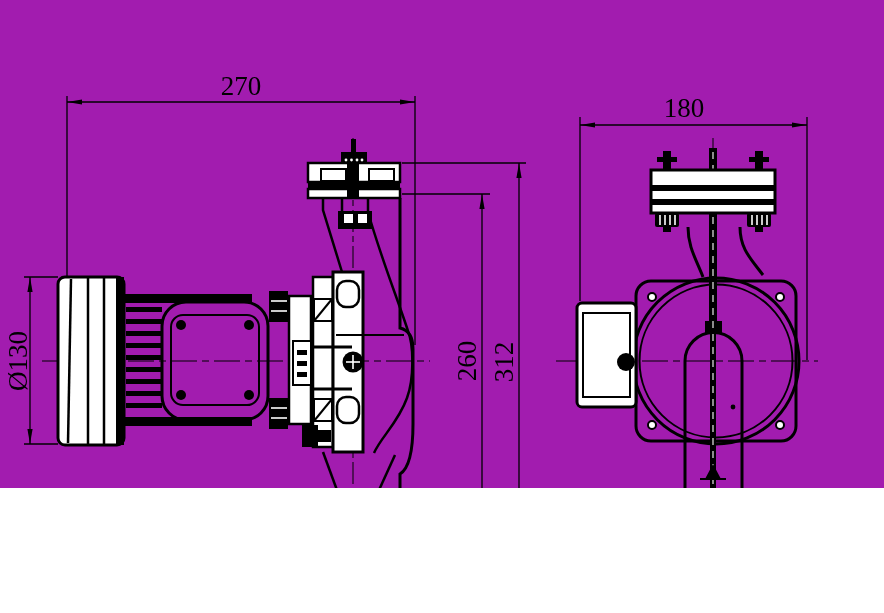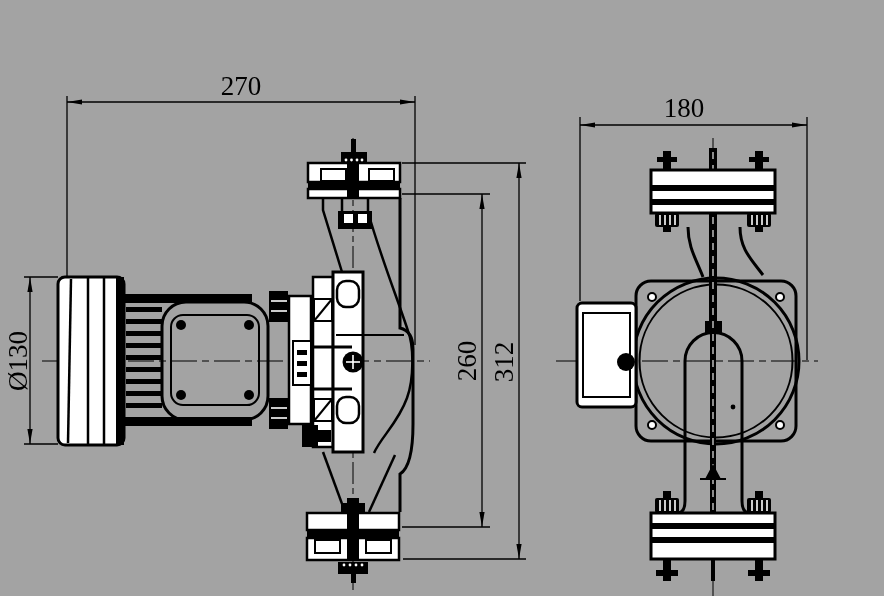--- a/index.html
+++ b/index.html
@@ -1,16 +1,16 @@
 <!DOCTYPE html>
 <html><head>
 <meta charset="utf-8">
 <style>
   html,body{margin:0;padding:0;background:#ffffff;}
-  .stage{width:884px;height:596px;background:#a3a3a3;position:relative;overflow:hidden;}
+  .stage{width:884px;height:488px;background:#a21caf;position:relative;overflow:hidden;}
   svg{display:block;}
   .o1{stroke:#000;stroke-width:1.3;fill:none;}
   .o2{stroke:#000;stroke-width:2;fill:none;}
   .o25{stroke:#000;stroke-width:2.5;fill:none;}
   .o3{stroke:#000;stroke-width:3;fill:none;}
   .ow{stroke:#000;stroke-width:2.5;fill:#fff;}
   .ow2{stroke:#000;stroke-width:2;fill:#fff;}
   .ow3{stroke:#000;stroke-width:3;fill:#fff;}
   .fill{fill:#000;stroke:none;}
   .wfill{fill:#fff;stroke:none;}

